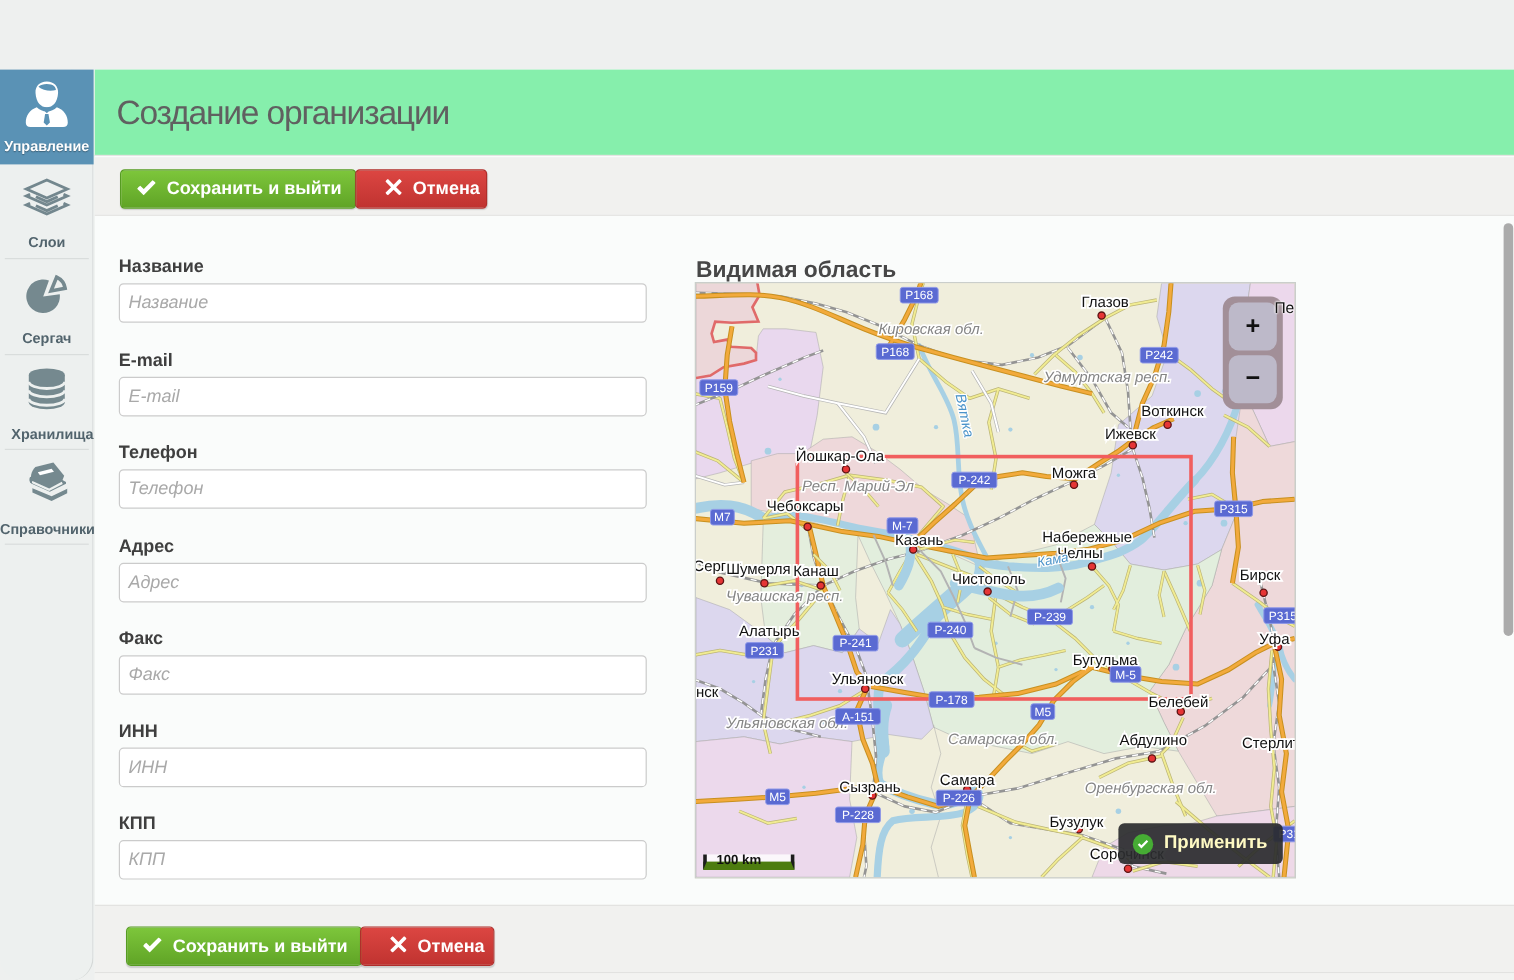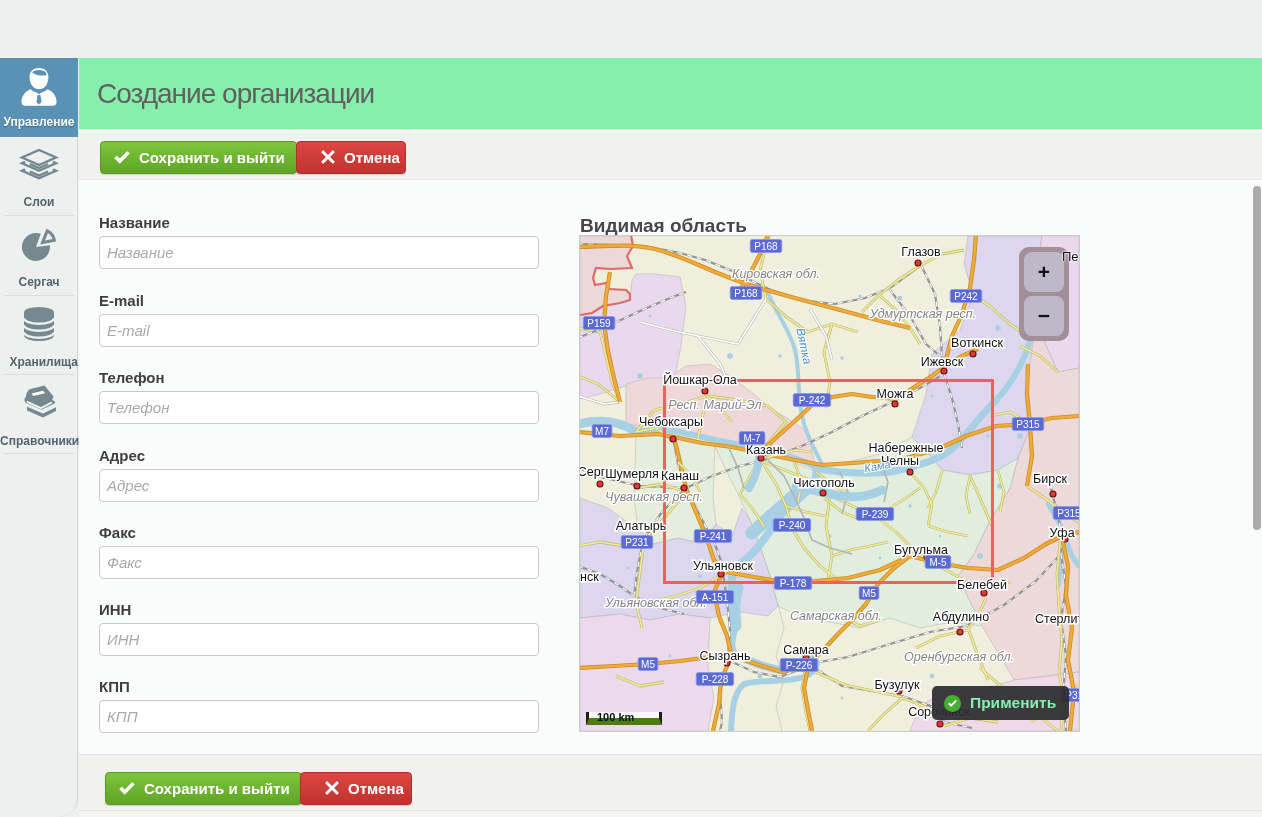--- a/index.html
+++ b/index.html
@@ -32,21 +32,21 @@
 
 .flabel { position:absolute; left:20px; font-size:15px; font-weight:bold; color:#3f3f3f; }
 .finput { position:absolute; left:20px; width:440px; height:33px; border:1px solid #cbcbcb; border-radius:4px; background:#fff; color:#a9a9a9; font-style:italic; font-size:15px; line-height:31px; padding-left:7px; }
 
 #maplabel { position:absolute; left:501px; top:157px; font-size:19px; font-weight:bold; color:#474747; }
 #mapbox { overflow:hidden; position:absolute; left:500px; top:177px; width:501px; height:497px; border:1px solid #cacecb; background:#f0eedd; }
 
 #zoomctl { position:absolute; left:439px; top:11px; width:50px; height:94px; background:#a28f98; border-radius:10px; }
 .zbtn { position:absolute; left:5px; width:40px; height:40px; background:#bdb9c9; border-radius:8px; color:#111; font-size:21px; font-weight:bold; text-align:center; line-height:39px; }
 #applybtn { position:absolute; left:352px; top:450px; width:137px; height:34px; background:rgba(42,43,46,0.92); border-radius:5px; }
-#applybtn .txt { position:absolute; left:38px; top:8px; color:#86efac; font-size:15.5px; font-weight:bold; }
+#applybtn .txt { position:absolute; left:38px; top:8px; color:#fef9c3; font-size:15.5px; font-weight:bold; }
 #applybtn .circ { position:absolute; left:12px; top:9px; width:17px; height:17px; border-radius:50%; background:#46ac34; }
 #scalebar { position:absolute; left:6px; top:476px; width:76px; height:13px; background:rgba(255,255,255,0.78); border-left:3px solid #1c1c1c; border-right:3px solid #1c1c1c; border-bottom:7px solid #4d7c0f; }
 #scalebar span { position:absolute; left:8px; top:-1px; font-size:11px; font-weight:bold; color:#111; }
 
 #scrollthumb { position:absolute; left:1253px; top:186px; width:8px; height:344px; background:#ababab; border-radius:4px; }
 </style>
 </head>
 <body>
 <div id="page">
   <div id="sidebar">

